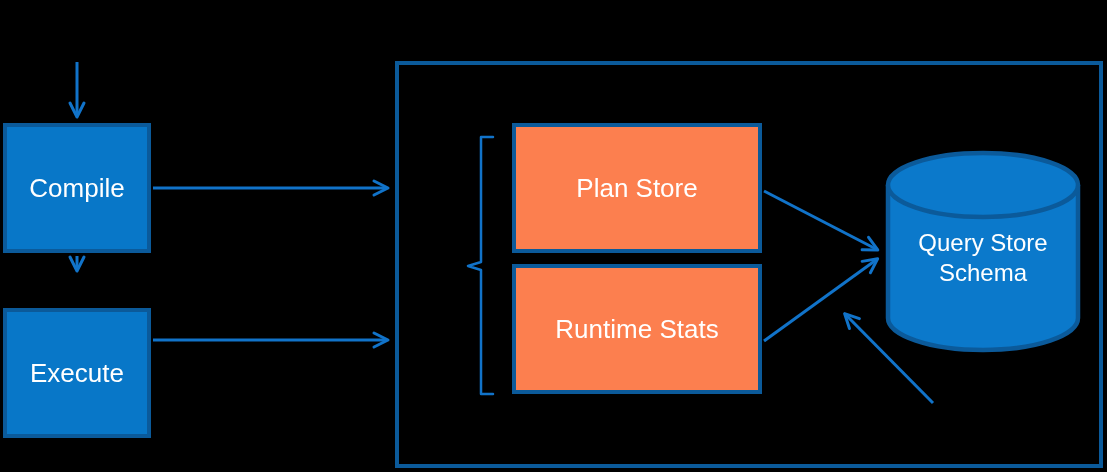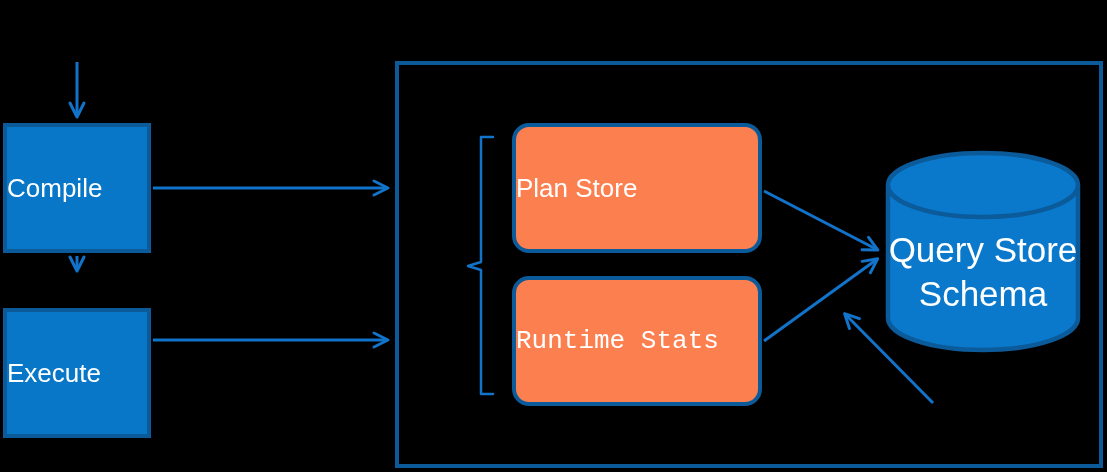--- a/index.html
+++ b/index.html
@@ -21,46 +21,47 @@
     border: 4px solid #0B5A9A;
     box-sizing: border-box;
     background: transparent;
   }
   .node {
     position: absolute;
     box-sizing: border-box;
     border: 4px solid #0B5A9A;
     display: flex;
     align-items: center;
+    justify-content: center;
     color: #FFFFFF;
     font-size: 26px;
     font-weight: 400;
     text-align: center;
   }
   .node-blue   { background: #0877C8; }
-  .node-orange { background: #FC7F4F; border-radius: 17px; }
+  .node-orange { background: #FC7F4F; }
   .node-compile { left: 3px;   top: 123px; width: 148px; height: 130px; }
   .node-execute { left: 3px;   top: 277px; width: 148px; height: 130px; margin-top: 31px; }
   .node-plan    { left: 512px; top: 123px; width: 250px; height: 130px; }
-  .node-runtime { left: 512px; top: 276px; width: 250px; height: 130px; font-family: Liberation Mono, monospace; }
+  .node-runtime { left: 512px; top: 264px; width: 250px; height: 130px; }
   .connector-layer {
     position: absolute;
     left: 0; top: 0;
     width: 1107px; height: 472px;
     pointer-events: none;
   }
   .cyl-label {
     position: absolute;
     left: 888px; top: 228px;
     width: 190px; height: 110px;
     display: flex;
     align-items: flex-start;
     justify-content: center;
     color: #FFFFFF;
-    font-size: 35px;
+    font-size: 24px;
     line-height: 1.25;
     text-align: center;
   }
 </style>
 </head>
 <body>
 
 <div class="stage">
 
   <div class="container-box"></div>

